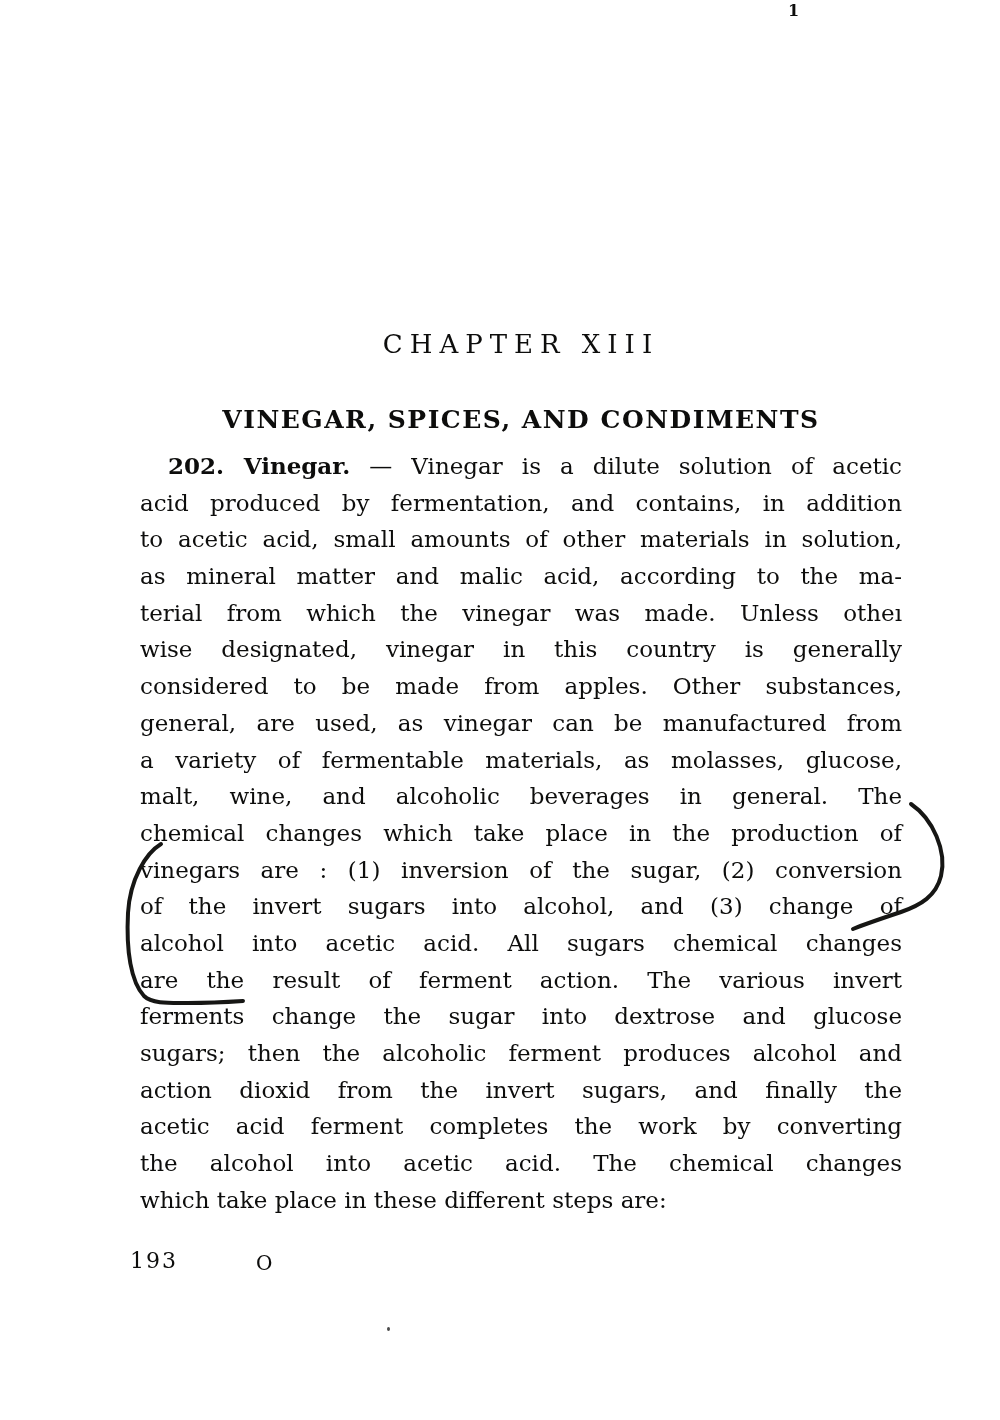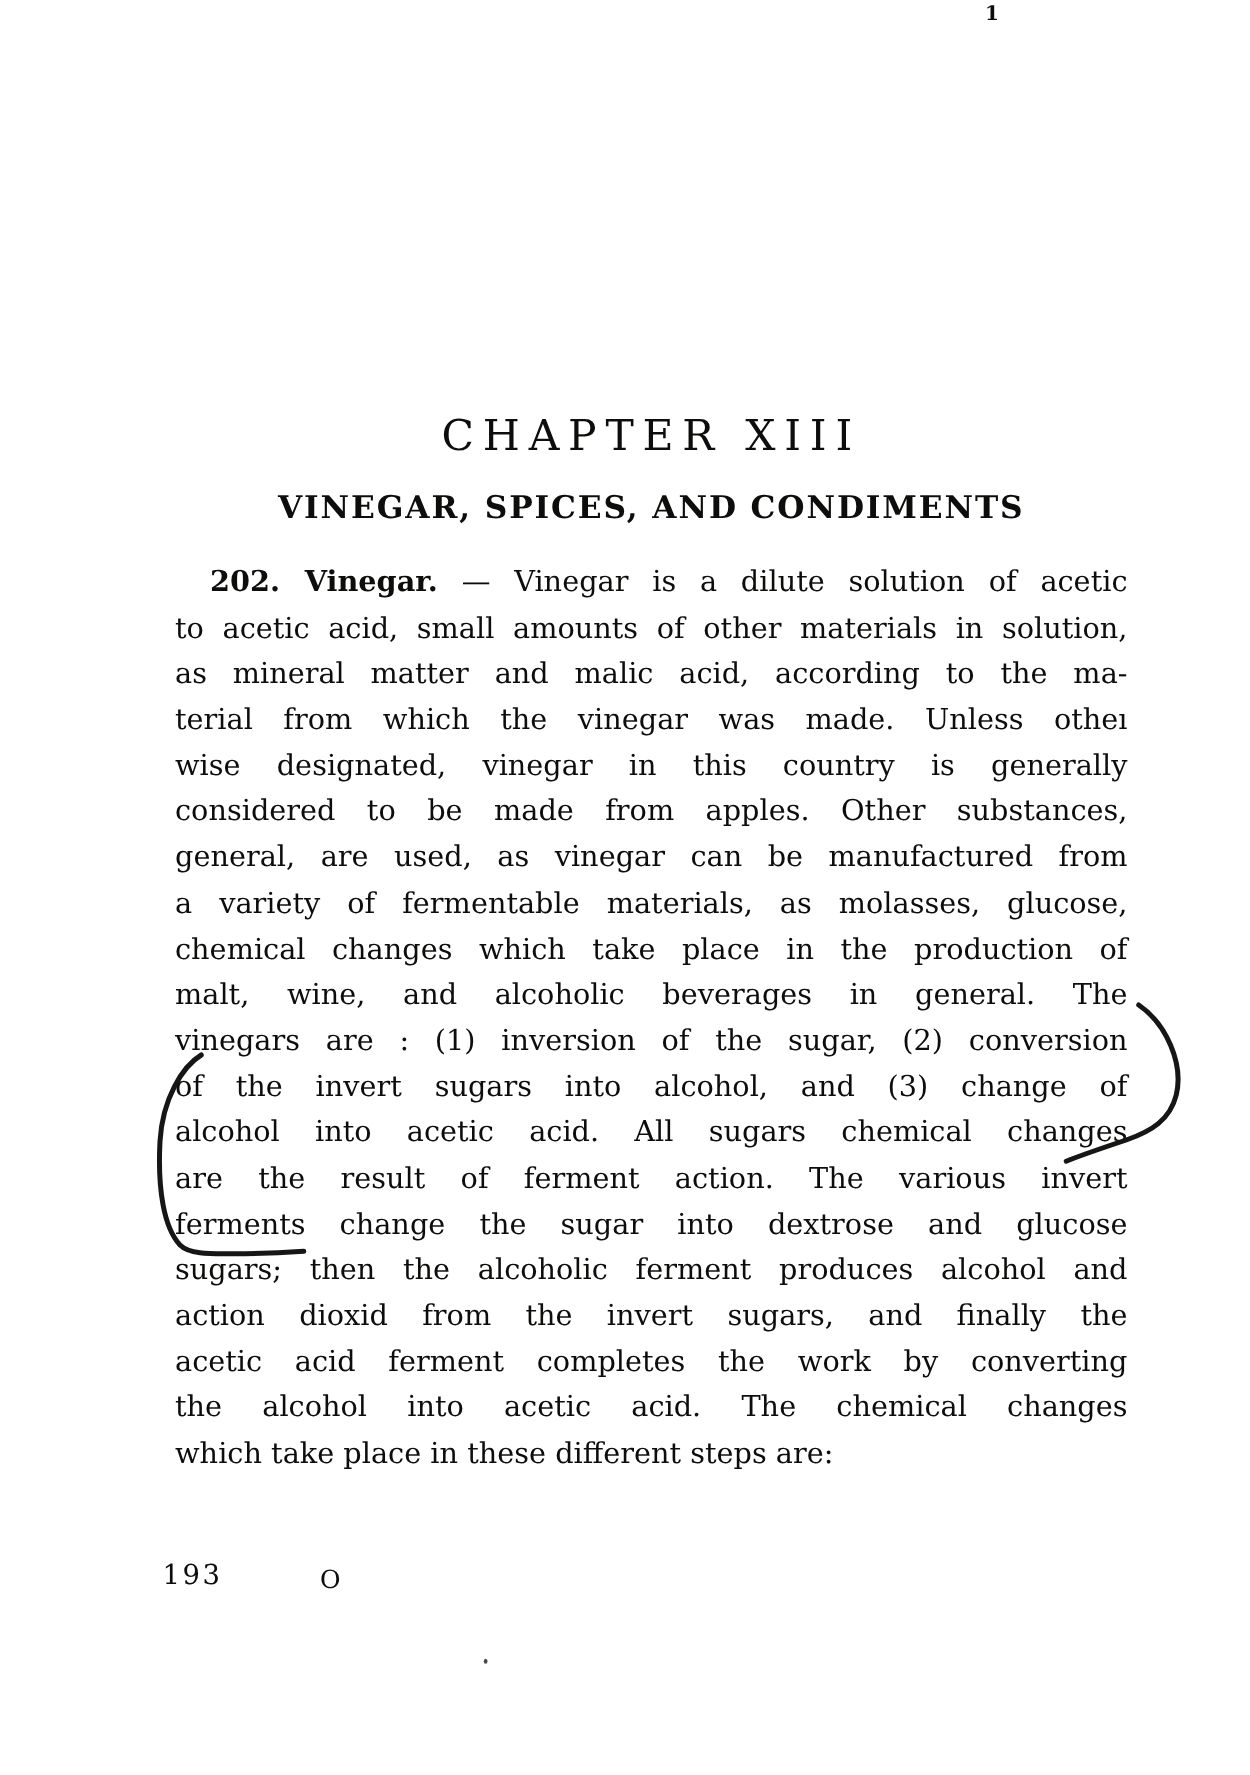--- a/index.html
+++ b/index.html
@@ -19,27 +19,27 @@
     left: 788px;
     font-size: 16px;
     font-weight: 700;
   }
   .chapter-heading {
     position: absolute;
     top: 329px;
     left: 140px;
     width: 762px;
     text-align: center;
-    font-size: 34px;
+    font-size: 26px;
     letter-spacing: 7px;
     white-space: nowrap;
   }
   .subtitle {
     position: absolute;
-    top: 391px;
+    top: 405px;
     left: 120px;
     width: 802px;
     text-align: center;
     font-size: 25px;
     font-weight: 700;
     letter-spacing: 1.5px;
     white-space: nowrap;
   }
   .body-text {
     position: absolute;
@@ -99,29 +99,30 @@
   <div class="corner-mark">1</div>
 
   <div class="chapter-heading">CHAPTER XIII</div>
 
   <div class="subtitle">VINEGAR, SPICES, AND CONDIMENTS</div>
 
   <div class="body-text">
     <div class="line indent">
       <span class="bold">202. Vinegar.</span><span> — Vinegar is a dilute solution of acetic</span>
     </div>
+    <div class="line">acid produced by fermentation, and contains, in addition</div>
     <div class="line">to acetic acid, small amounts of other materials in solution,</div>
     <div class="line">as mineral matter and malic acid, according to the ma-</div>
     <div class="line">terial from which the vinegar was made. Unless otheı</div>
     <div class="line">wise designated, vinegar in this country is generally</div>
     <div class="line">considered to be made from apples. Other substances,</div>
     <div class="line">general, are used, as vinegar can be manufactured from</div>
     <div class="line">a variety of fermentable materials, as molasses, glucose,</div>
+    <div class="line">malt, wine, and alcoholic beverages in general. The</div>
     <div class="line">chemical changes which take place in the production of</div>
-    <div class="line">malt, wine, and alcoholic beverages in general. The</div>
     <div class="line">vinegars are : (1) inversion of the sugar, (2) conversion</div>
     <div class="line">of the invert sugars into alcohol, and (3) change of</div>
     <div class="line">alcohol into acetic acid. All sugars chemical changes</div>
     <div class="line">are the result of ferment action. The various invert</div>
     <div class="line">ferments change the sugar into dextrose and glucose</div>
     <div class="line">sugars; then the alcoholic ferment produces alcohol and</div>
     <div class="line">action dioxid from the invert sugars, and finally the</div>
     <div class="line">acetic acid ferment completes the work by converting</div>
     <div class="line">the alcohol into acetic acid. The chemical changes</div>
     <div class="line last">which take place in these different steps are:</div>

